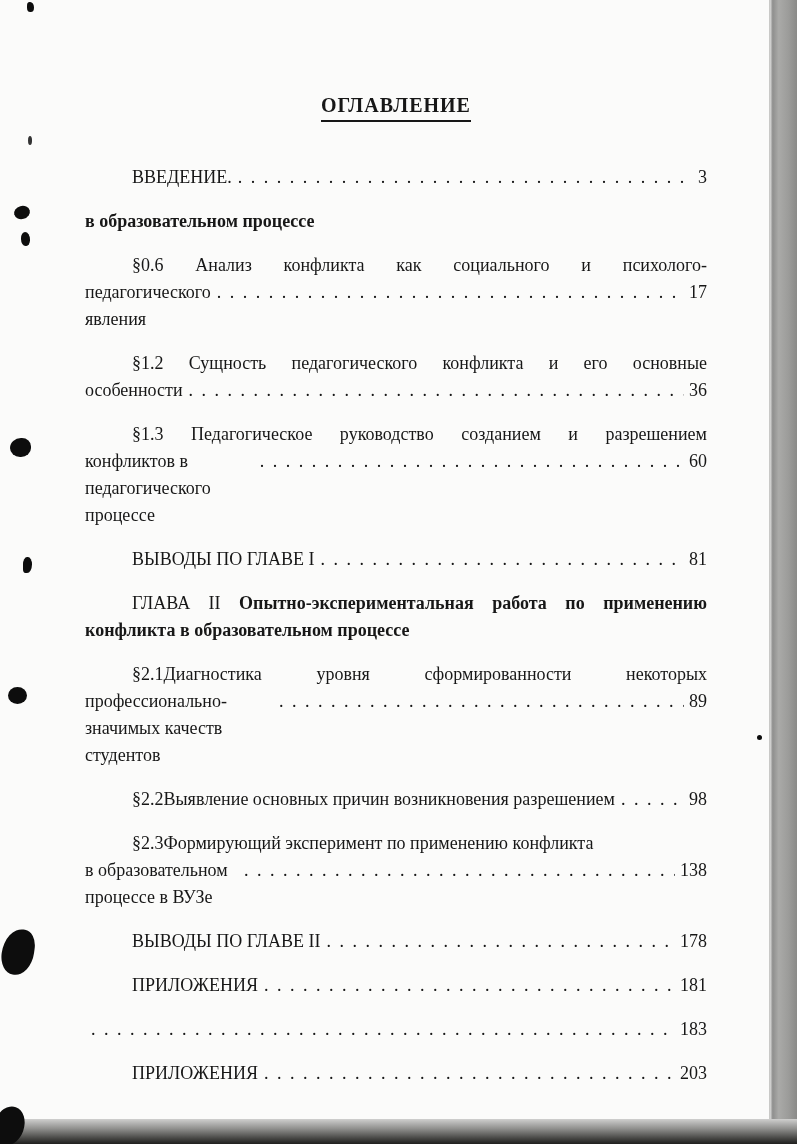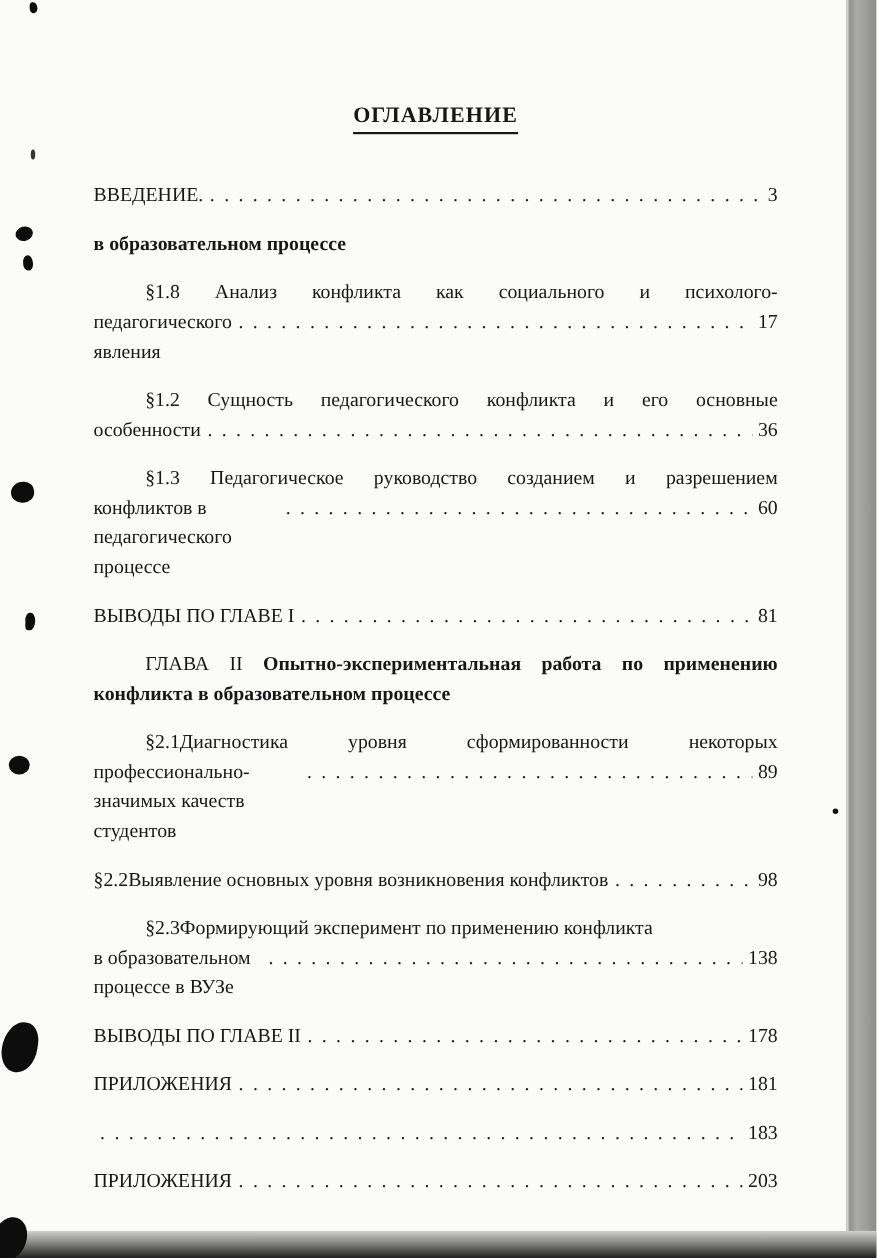--- a/index.html
+++ b/index.html
@@ -22,21 +22,21 @@
   .title {
     display:inline-block;
     font-weight:bold;
     font-size:20px;
     letter-spacing:1px;
     border-bottom:2px solid #171717;
     padding-bottom:1px;
   }
   .entry { margin-bottom:17px; }
   .row { display:flex; align-items:baseline; }
-  .ind { white-space:nowrap; }
+  .ind { margin-left:47px; white-space:nowrap; }
   .leader {
     flex:1 1 auto;
     overflow:hidden;
     white-space:nowrap;
     letter-spacing:2px;
     padding-left:6px;
     min-width:0;
   }
   .pg { margin-left:5px; white-space:nowrap; }
   .jline { text-indent:47px; text-align:justify; text-align-last:justify; }
@@ -82,21 +82,21 @@
       <span class="ind">ВВЕДЕНИЕ.</span>
       <span class="leader">. . . . . . . . . . . . . . . . . . . . . . . . . . . . . . . . . . . . . . . . . . . . . . . . . . . . . . . . . . . .</span>
       <span class="pg">3</span>
     </div>
 
     <div class="entry">
       <div class="bold">в образовательном процессе</div>
     </div>
 
     <div class="entry">
-      <div class="jline">§1.8 Анализ конфликта как социального и психолого-</div>
+      <div class="jline">§0.6 Анализ конфликта как социального и психолого-</div>
       <div class="row">
         <span>педагогического явления</span>
         <span class="leader">. . . . . . . . . . . . . . . . . . . . . . . . . . . . . . . . . . . . . . . . . . . . . . . . . . . . . . . . . . . .</span>
         <span class="pg">17</span>
       </div>
     </div>
 
     <div class="entry">
       <div class="jline">§1.2 Сущность педагогического конфликта и его основные</div>
       <div class="row">
@@ -131,21 +131,21 @@
     <div class="entry">
       <div class="jline">§2.1Диагностика уровня сформированности некоторых</div>
       <div class="row">
         <span>профессионально-значимых качеств студентов</span>
         <span class="leader">. . . . . . . . . . . . . . . . . . . . . . . . . . . . . . . . . . . . . . . . . . . . . . . . . . . . . . . . . . . .</span>
         <span class="pg">89</span>
       </div>
     </div>
 
     <div class="entry row">
-      <span class="ind">§2.2Выявление основных уровня возникновения конфликтов</span>
+      <span class="ind">§2.2Выявление основных причин возникновения разрешением</span>
       <span class="leader">. . . . . . . . . . . . . . . . . . . . . . . . . . . . . . . . . . . . . . . . . . . . . . . . . . . . . . . . . . . .</span>
       <span class="pg">98</span>
     </div>
 
     <div class="entry">
       <div class="nline">§2.3Формирующий эксперимент по применению конфликта</div>
       <div class="row">
         <span>в образовательном процессе в ВУЗе</span>
         <span class="leader">. . . . . . . . . . . . . . . . . . . . . . . . . . . . . . . . . . . . . . . . . . . . . . . . . . . . . . . . . . . .</span>
         <span class="pg">138</span>

